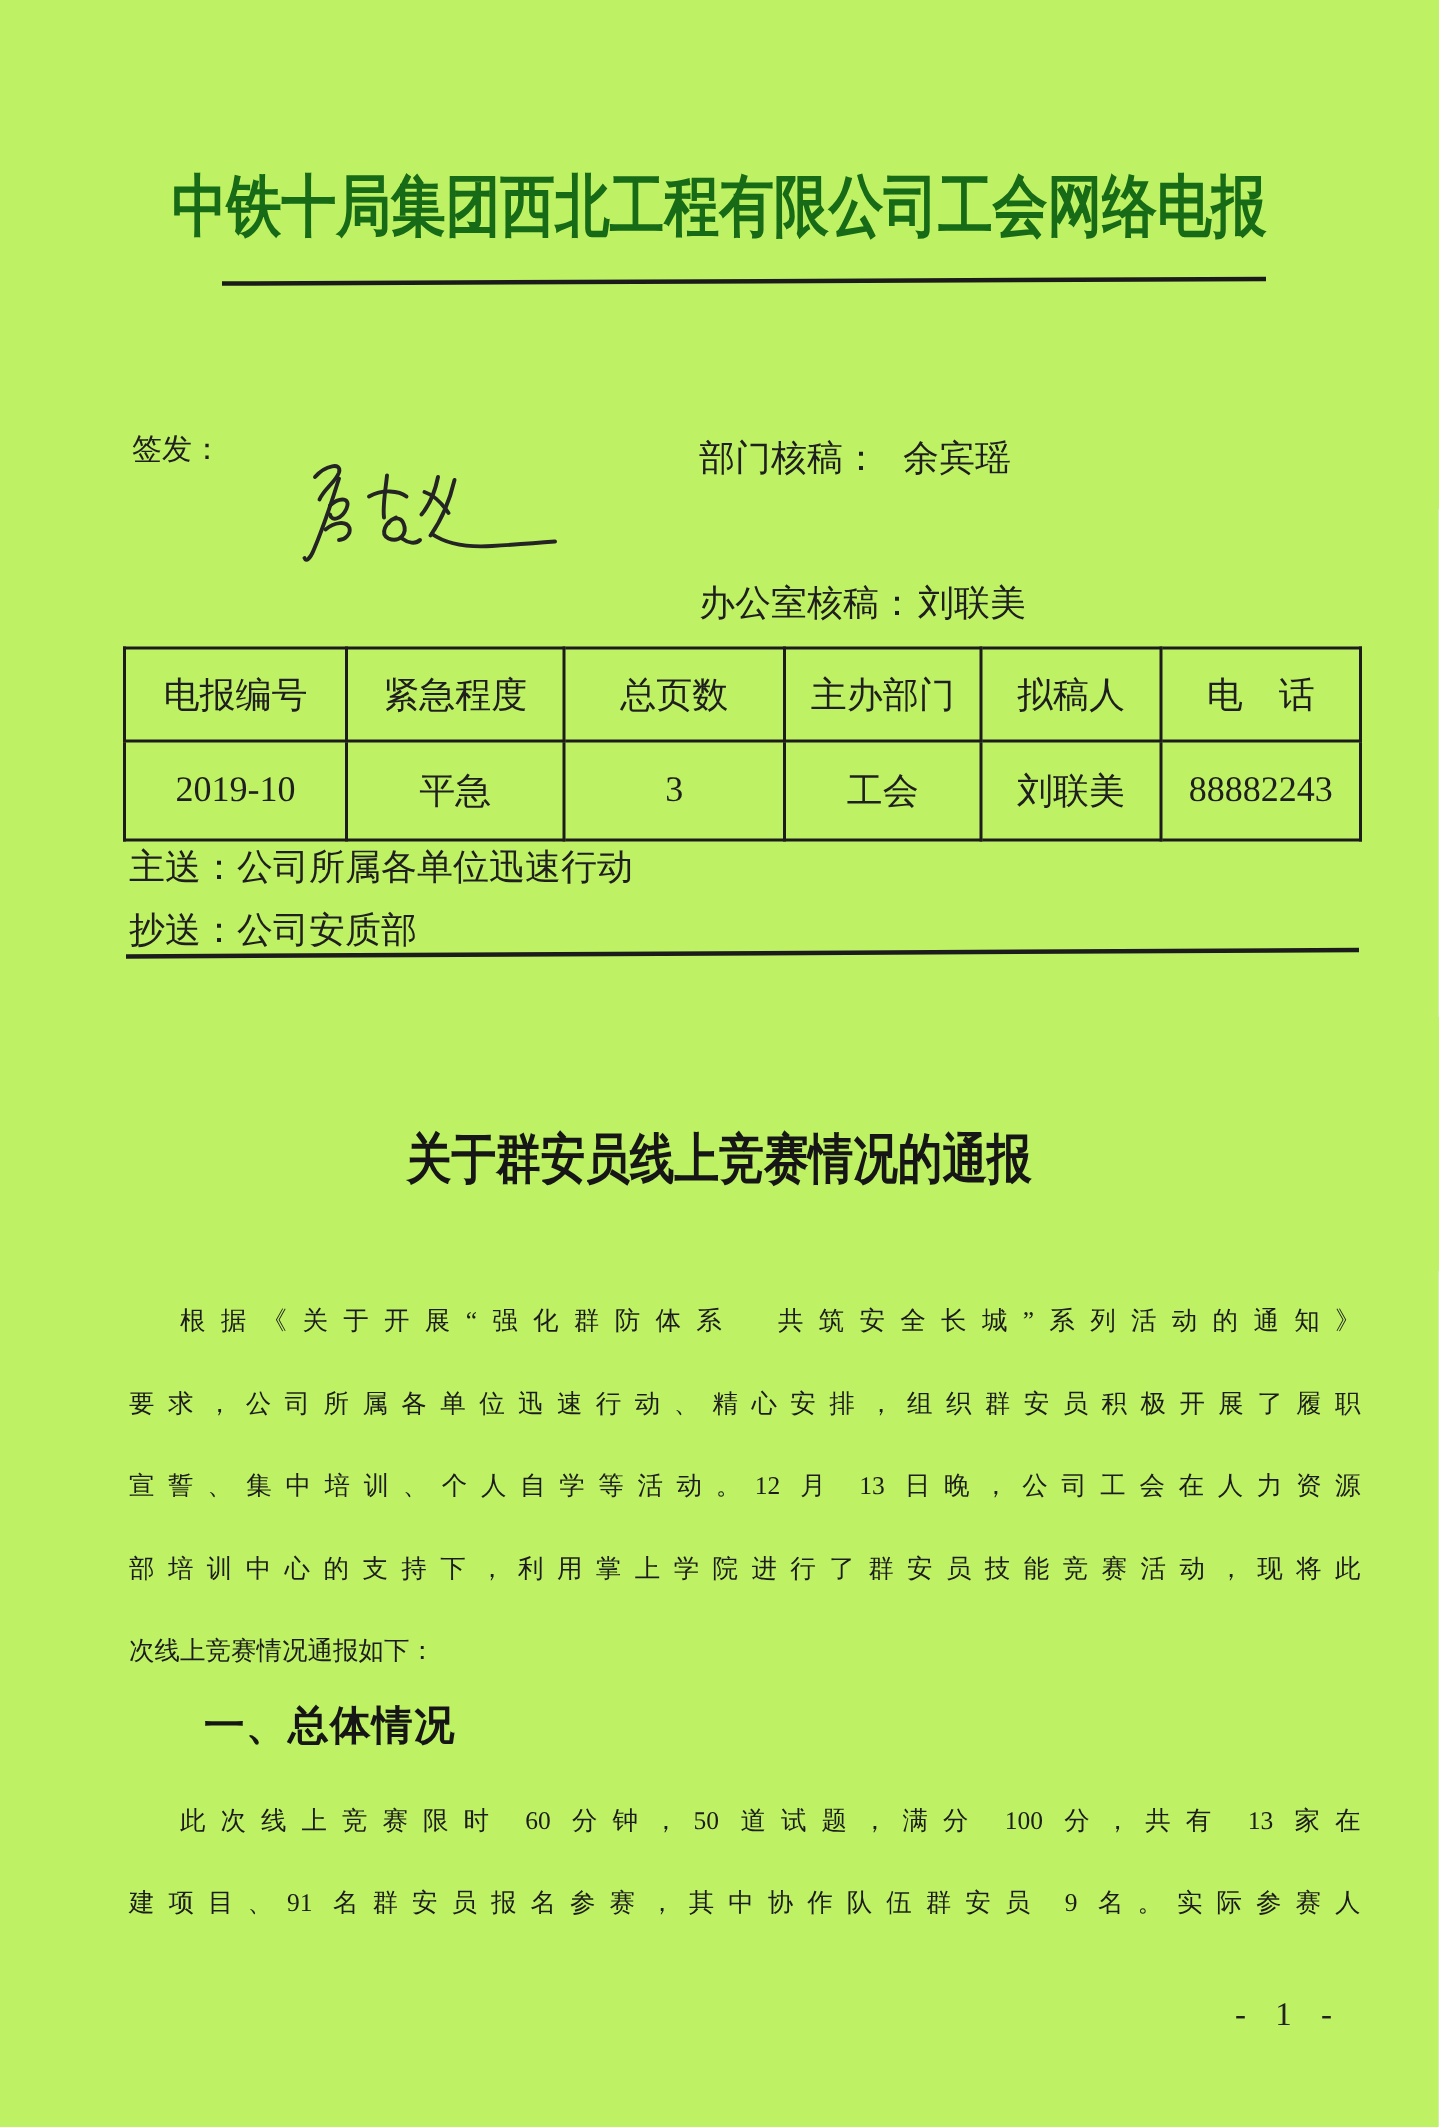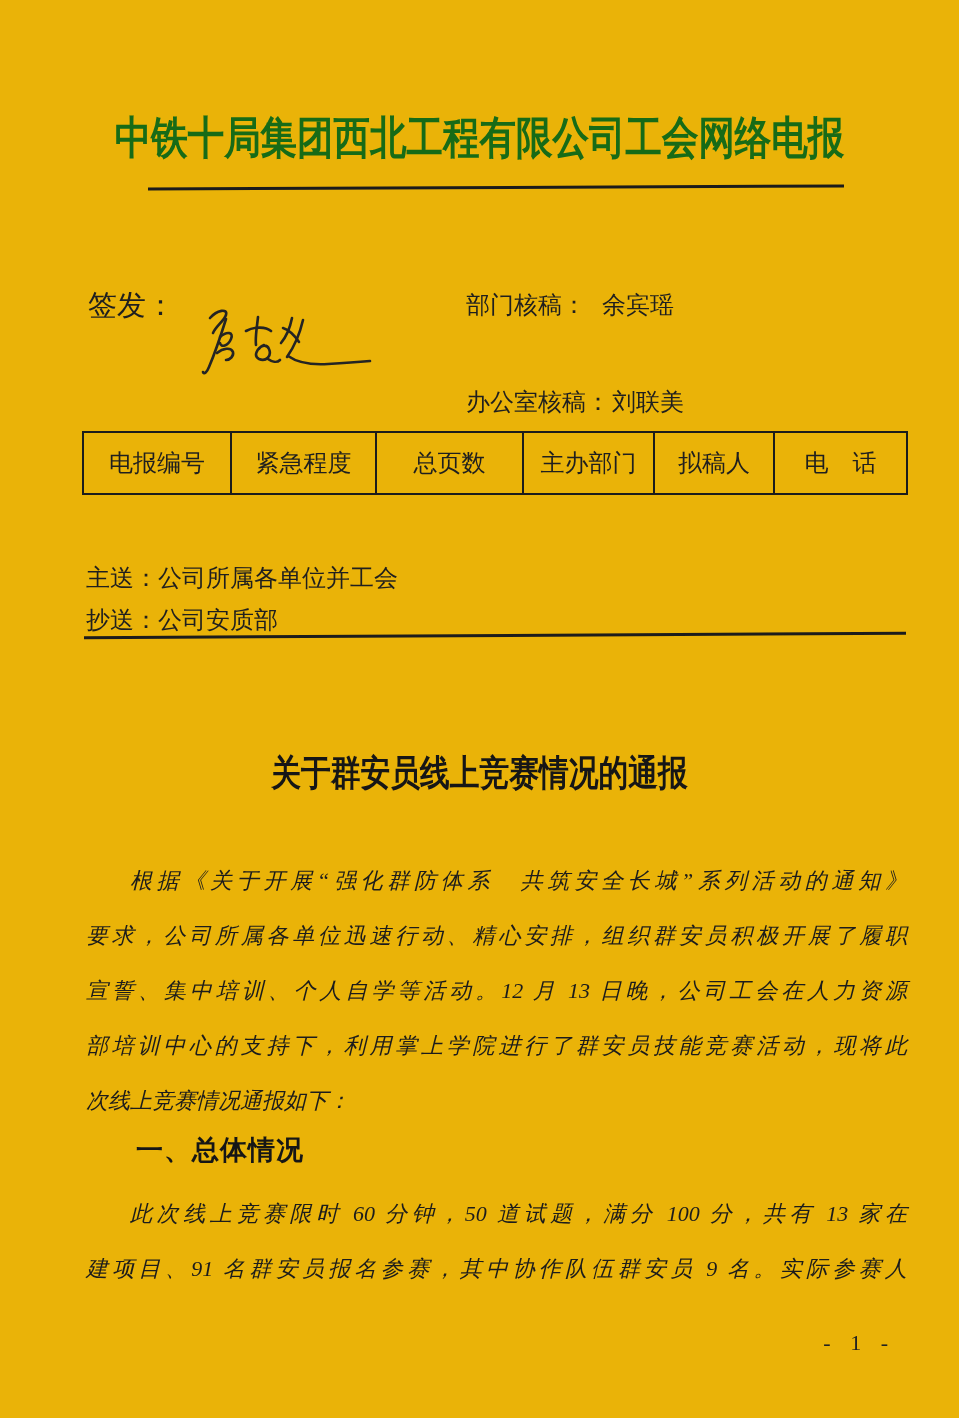--- a/index.html
+++ b/index.html
@@ -1,20 +1,20 @@
 <!DOCTYPE html>
 <html><head>
 <meta charset="utf-8">
 <style>
   html,body { margin:0; padding:0; background:#e8e8e8; }
   .page {
     position:relative;
     width:959px; height:1418px;
     margin:0 auto;
-    background:#eab308;
+    background:#bef264;
     overflow:hidden;
     font-family:"Liberation Serif","DejaVu Serif",serif;
     color:#1f1f1f;
   }
 
   
   .masthead {
     position:absolute; top:108px; left:0; width:100%;
     text-align:center;
     font-size:38px; font-weight:bold;
@@ -24,21 +24,21 @@
     transform-origin:center top;
     white-space:nowrap;
   }
   .masthead-rule {
     position:absolute; top:186px; left:148px;
     width:696px; height:3px; background:#1b1b1b;
     transform:rotate(-0.25deg);
   }
 
   
-  .sign-label { position:absolute; top:286px; left:88px; font-size:29px; }
+  .sign-label { position:absolute; top:286px; left:88px; font-size:20px; }
   .signature  { position:absolute; top:300px; left:186px; width:210px; height:105px; }
   .review-line { position:absolute; font-size:24px; white-space:nowrap;text-align:center; }
   .dept-review   { top:289px; left:466px; }
   .office-review { top:386px; left:466px; }
   .review-name-gap { margin-left:16px; }
   .review-name-tight { margin-left:2px; }
 
   
   table.info-table {
     position:absolute; top:431px; left:82px;
@@ -72,25 +72,24 @@
     transform:scale(0.93,1.12);
     transform-origin:center top;
     white-space:nowrap;
     color:#161616;
   }
   .body-block { position:absolute; left:86px; width:821px; }
   .p1 { top:853px; }
   .p2 { top:1186px; }
   .body-line {
     height:55px; line-height:55px;
-    font-size:22px;
+    font-size:17px;
     text-align:justify; text-align-last:justify;
     white-space:nowrap;
     color:#1c1c1c;
-    font-style:italic;
   }
   .body-block .body-line:first-child { text-indent:2em; }
   .body-block.normal-last .body-line:last-child { text-align-last:left; }
   .section-heading {
     position:absolute; top:1132px; left:136px;
     font-family:"Liberation Sans","DejaVu Sans",sans-serif;
     font-size:27px; font-weight:bold;
     letter-spacing:1px;
     color:#161616;
   }
@@ -149,24 +148,32 @@
     </colgroup>
     <tbody>
         <tr class="hdr">
       <td>电报编号</td>
       <td>紧急程度</td>
       <td>总页数</td>
       <td>主办部门</td>
       <td>拟稿人</td>
       <td>电　话</td>
     </tr>
+    <tr class="val">
+      <td>2019-10</td>
+      <td>平急</td>
+      <td>3</td>
+      <td>工会</td>
+      <td>刘联美</td>
+      <td>88882243</td>
+    </tr>
   </tbody>
     </table>
 
-  <div class="dist-line dist-main">主送：公司所属各单位并工会</div>
+  <div class="dist-line dist-main">主送：公司所属各单位迅速行动</div>
   <div class="dist-line dist-copy">抄送：公司安质部</div>
   <div class="header-bottom-rule"></div>
 
   <div class="doc-title">关于群安员线上竞赛情况的通报</div>
 
   <div class="body-block p1 normal-last">
       <div class="body-line">根据《关于开展“强化群防体系　共筑安全长城”系列活动的通知》</div>
       <div class="body-line">要求，公司所属各单位迅速行动、精心安排，组织群安员积极开展了履职</div>
       <div class="body-line">宣誓、集中培训、个人自学等活动。12 月 13 日晚，公司工会在人力资源</div>
       <div class="body-line">部培训中心的支持下，利用掌上学院进行了群安员技能竞赛活动，现将此</div>

